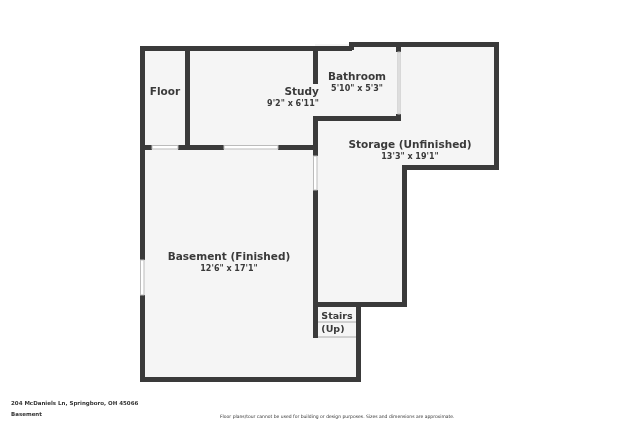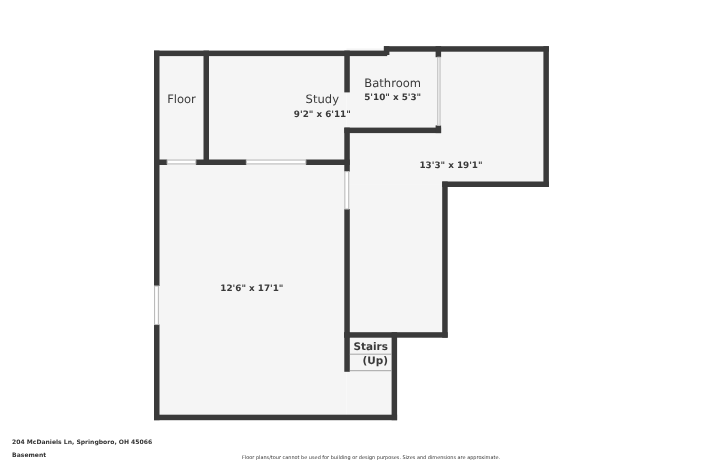--- a/index.html
+++ b/index.html
@@ -1,21 +1,21 @@
 <!DOCTYPE html>
 <html><head>
 <meta charset="utf-8">
 <style>
   html, body { margin:0; padding:0; background:#ffffff; }
   body { width:640px; height:426px; position:relative; overflow:hidden; font-family:"DejaVu Sans", sans-serif; }
   #plan { position:absolute; left:0; top:0; }
   .room-label { position:absolute; transform:translate(-50%,-50%); text-align:center; white-space:nowrap; color:#3a3a3a; }
-  .room-name { font-size:10.5px; font-weight:normal; line-height:13px; }
+  .room-name { font-size:10.5px; font-weight:bold; line-height:13px;text-align:right; }
   .room-dim { font-size:8px; font-weight:bold; line-height:11px; }
-  .stairs-label { position:absolute; transform:translate(-50%,-50%); text-align:right; color:#3a3a3a; font-size:9.5px; font-weight:bold; line-height:13px; }
+  .stairs-label { position:absolute; transform:translate(-50%,-50%); text-align:left; color:#3a3a3a; font-size:9.5px; font-weight:bold; line-height:13px; }
   .footer-address { position:absolute; left:11px; top:400px; font-size:5.5px; font-weight:bold; color:#333; }
   .footer-level { position:absolute; left:11px; top:411px; font-size:5.5px; font-weight:bold; color:#333; }
   .footer-disclaimer { position:absolute; left:220px; top:414px; font-size:4.5px; color:#333; }
 </style>
 </head>
 <body>
 
 <svg id="plan" width="640" height="426" viewBox="0 0 640 426" xmlns="http://www.w3.org/2000/svg">
 
   <g fill="#f5f5f5">
@@ -87,24 +87,26 @@
   <div class="room-name">Study</div>
   <div class="room-dim">9'2" x 6'11"</div>
 </div>
 
 <div class="room-label" style="left:357px; top:82px;">
   <div class="room-name">Bathroom</div>
   <div class="room-dim">5'10" x 5'3"</div>
 </div>
 
 <div class="room-label" style="left:410px; top:150px;">
+  <div class="room-name">Storage (Unfinished)</div>
   <div class="room-dim">13'3" x 19'1"</div>
 </div>
 
 <div class="room-label" style="left:229px; top:262px;">
+  <div class="room-name">Basement (Finished)</div>
   <div class="room-dim">12'6" x 17'1"</div>
 </div>
 
 <div class="stairs-label" style="left:337px; top:322px;">
   <div>Stairs</div>
   <div>(Up)</div>
 </div>
 
 <div class="footer-address">204 McDaniels Ln, Springboro, OH 45066</div>
 <div class="footer-level">Basement</div>

